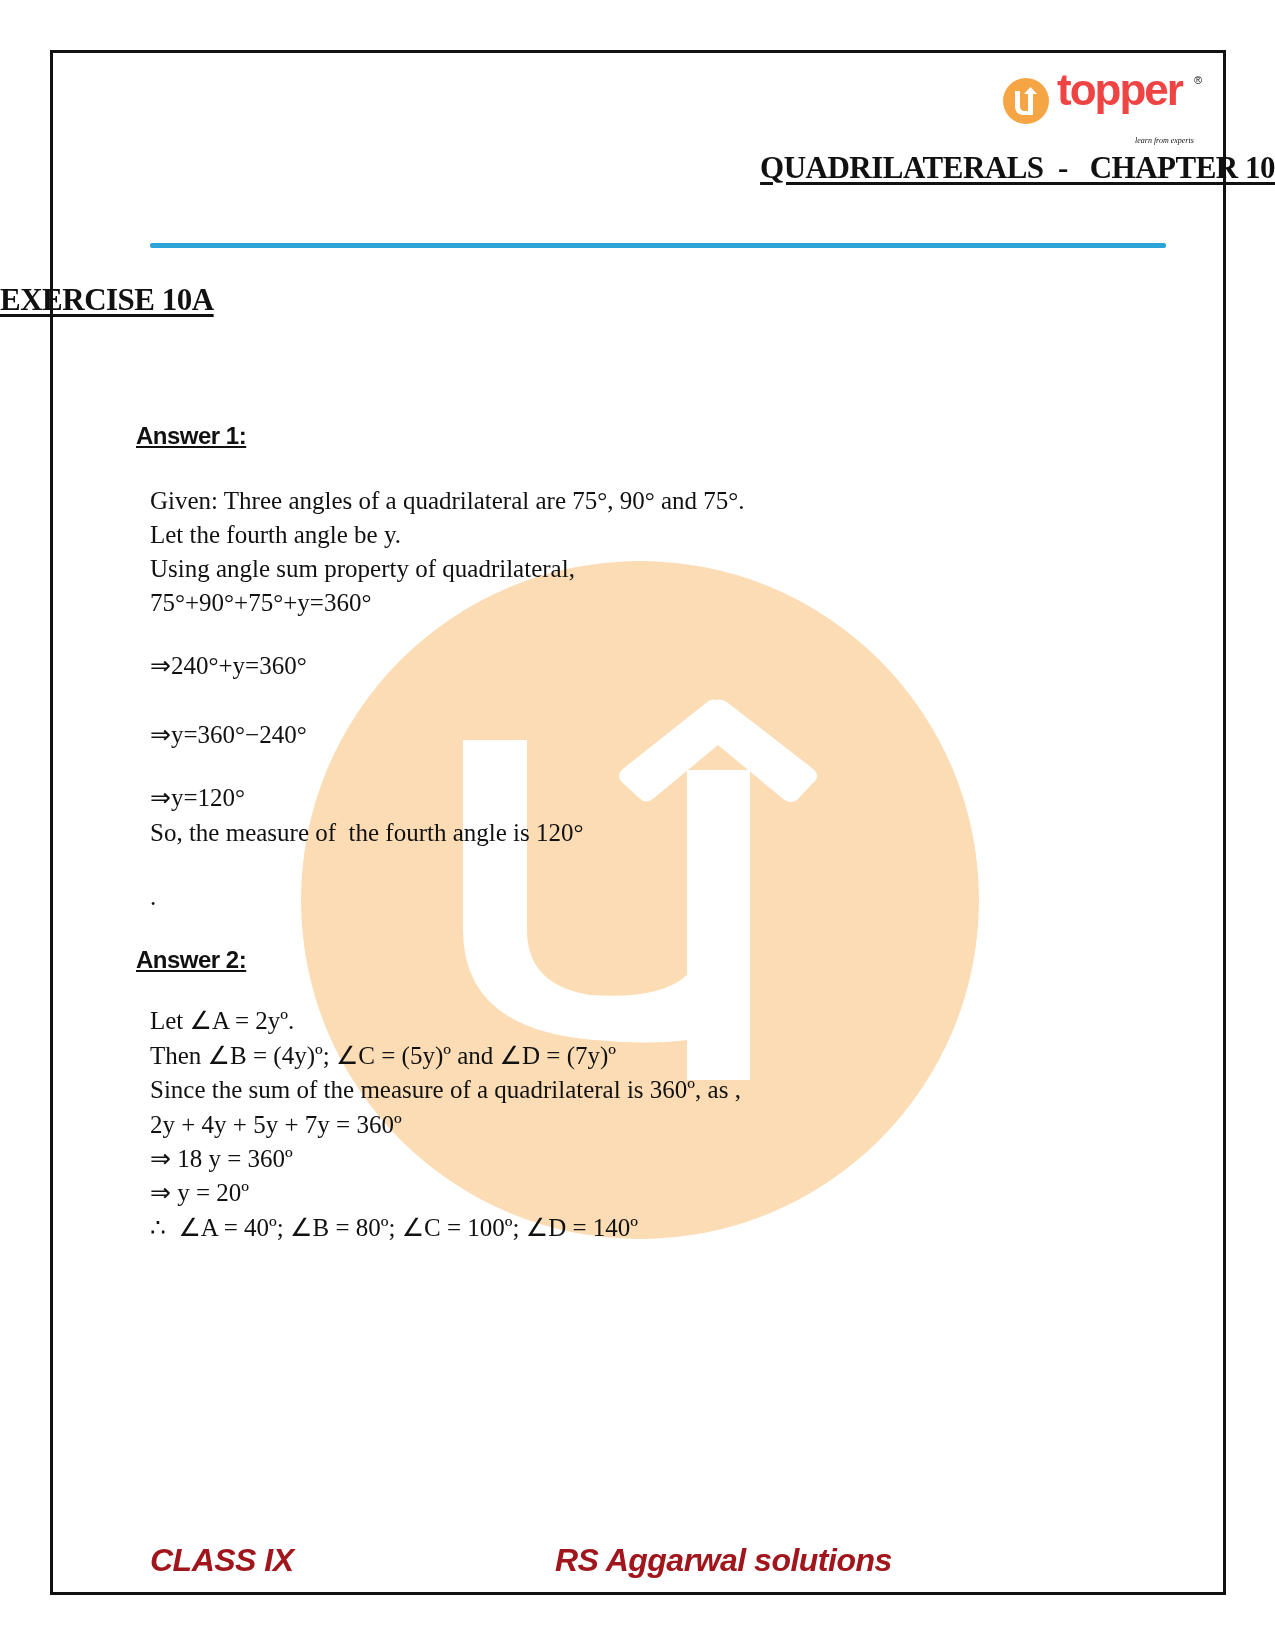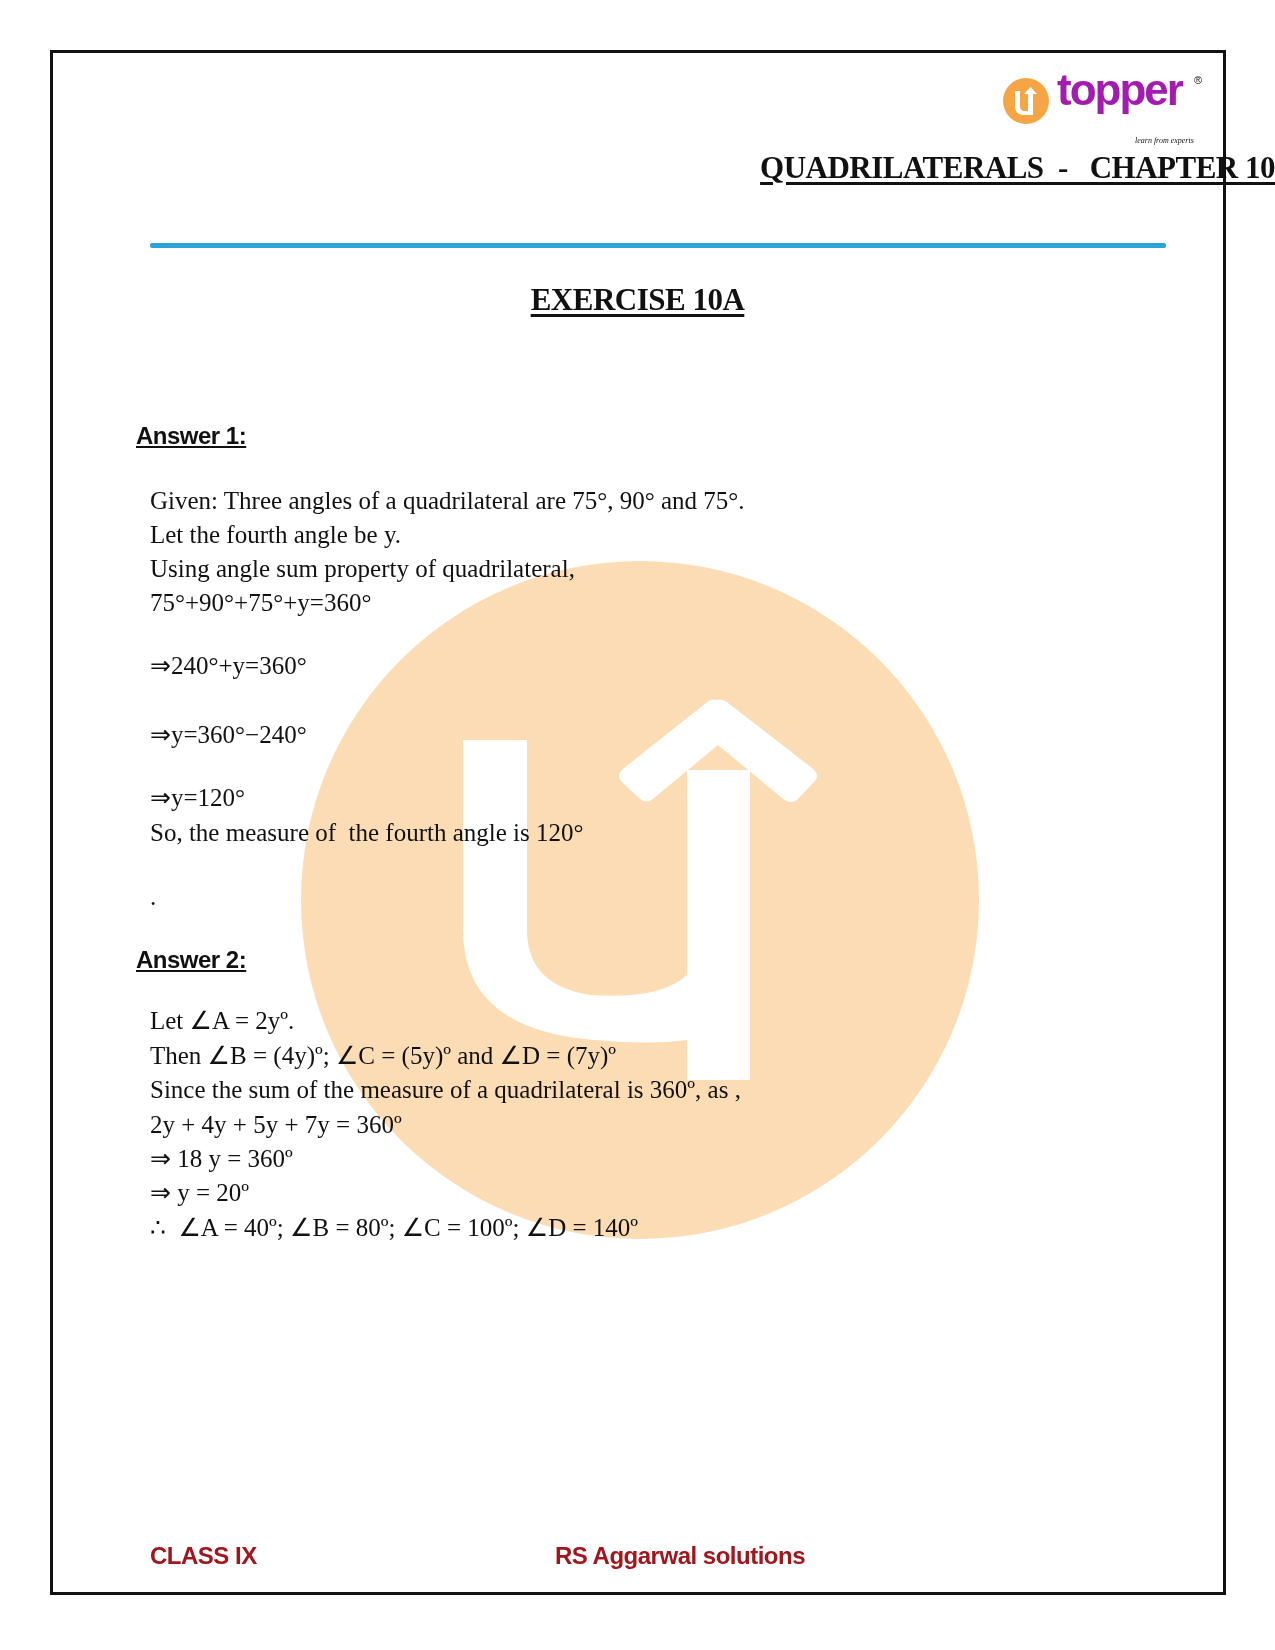--- a/index.html
+++ b/index.html
@@ -2,31 +2,31 @@
 <html><head>
 <meta charset="utf-8">
 <style>
   html, body { margin:0; padding:0; background:#ffffff; }
   body { width:1275px; height:1650px; position:relative; overflow:hidden; font-family:"DejaVu Serif", serif; color:#111; }
   .abs { position:absolute; }
   .page-border { position:absolute; left:50px; top:50px; width:1176px; height:1545px; border:3px solid #111; box-sizing:border-box; }
   .watermark { position:absolute; left:0; top:0; width:1275px; height:1650px; pointer-events:none; z-index:1; }
   .content { position:absolute; left:0; top:0; width:1275px; height:1650px; z-index:2; }
   .logo-wrap { position:absolute; left:1002px; top:72px; width:210px; height:62px; }
-  .logo-text { position:absolute; left:55px; top:-4px; font-family:"Liberation Sans", sans-serif; font-weight:bold; font-size:44px; letter-spacing:-2px; color:#a21caf; line-height:1; }
+  .logo-text { position:absolute; left:55px; top:-4px; font-family:"Liberation Sans", sans-serif; font-weight:bold; font-size:44px; letter-spacing:-2px; color:#ef4444; line-height:1; }
   .logo-reg { position:absolute; left:192px; top:2px; font-family:"Liberation Sans", sans-serif; font-size:11px; color:#111; }
   .logo-tag { position:absolute; left:133px; top:64px; font-family:"Liberation Serif", serif; font-style:italic; font-size:8px; color:#111; }
   .chapter-title { position:absolute; left:0; width:1275px; top:150px; text-align:right; font-family:"Liberation Serif", serif; font-weight:bold; font-size:31px; letter-spacing:-0.5px; }
   .chapter-title span { text-decoration:underline; text-underline-offset:4px; white-space:pre; }
   .divider { position:absolute; left:150px; top:243px; width:1016px; height:5px; background:#2ba3d6; border-radius:2px; }
-  .exercise-title { position:absolute; left:0; width:1275px; top:282px; text-align:center; font-family:"Liberation Serif", serif; font-weight:bold; font-size:31px; letter-spacing:-0.5px; }
+  .exercise-title { position:absolute; left:0; width:1275px; top:282px; text-align:left; font-family:"Liberation Serif", serif; font-weight:bold; font-size:31px; letter-spacing:-0.5px; }
   .exercise-title span { text-decoration:underline; text-underline-offset:4px; }
   .ans-heading { position:absolute; left:136px; font-family:"Liberation Sans", sans-serif; font-weight:bold; font-size:24px; letter-spacing:-0.5px;text-decoration:underline; }
   .line { position:absolute; left:150px; font-family:Liberation Serif, serif; font-size:25px; white-space:pre; line-height:30px; }
-  .footer-left, .footer-right { position:absolute; top:1542px; font-family:"Liberation Sans", sans-serif; font-weight:bold; font-size:24px; color:#a0161c; letter-spacing:-0.5px; }
+  .footer-left, .footer-right { position:absolute; top:1542px; font-family:"Liberation Sans", sans-serif; font-weight:bold; font-size:32px; color:#a0161c; letter-spacing:-0.5px;font-style:italic; }
   .footer-left { left:150px; }
   .footer-right { left:555px; }
 </style>
 </head>
 <body>
 
 <div class="page-border"></div>
 
 <svg class="watermark" viewBox="0 0 1275 1650" xmlns="http://www.w3.org/2000/svg">
   <circle cx="640" cy="900" r="339" fill="#fbdcb4"></circle>

